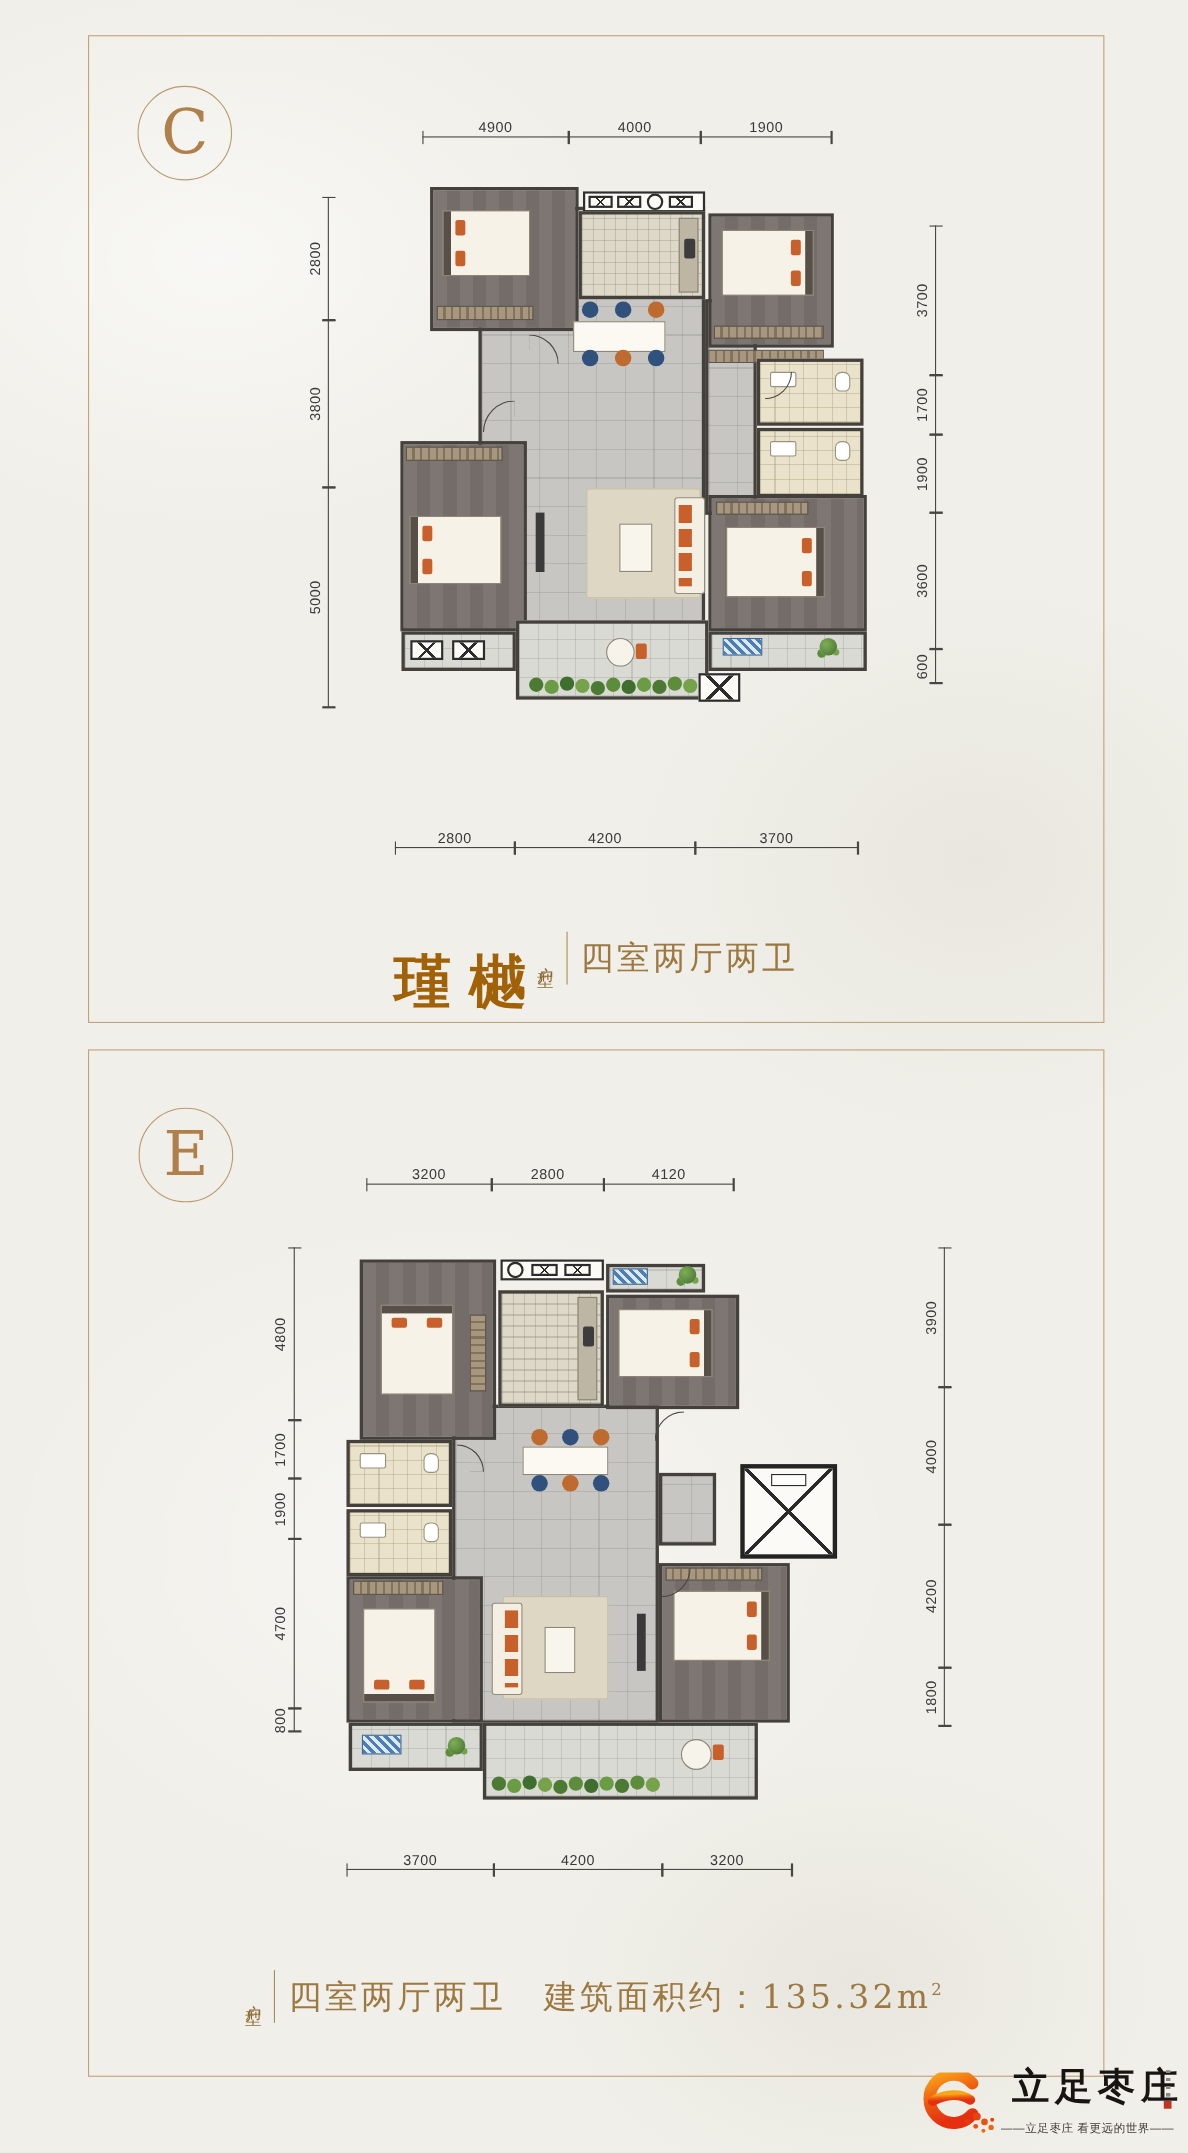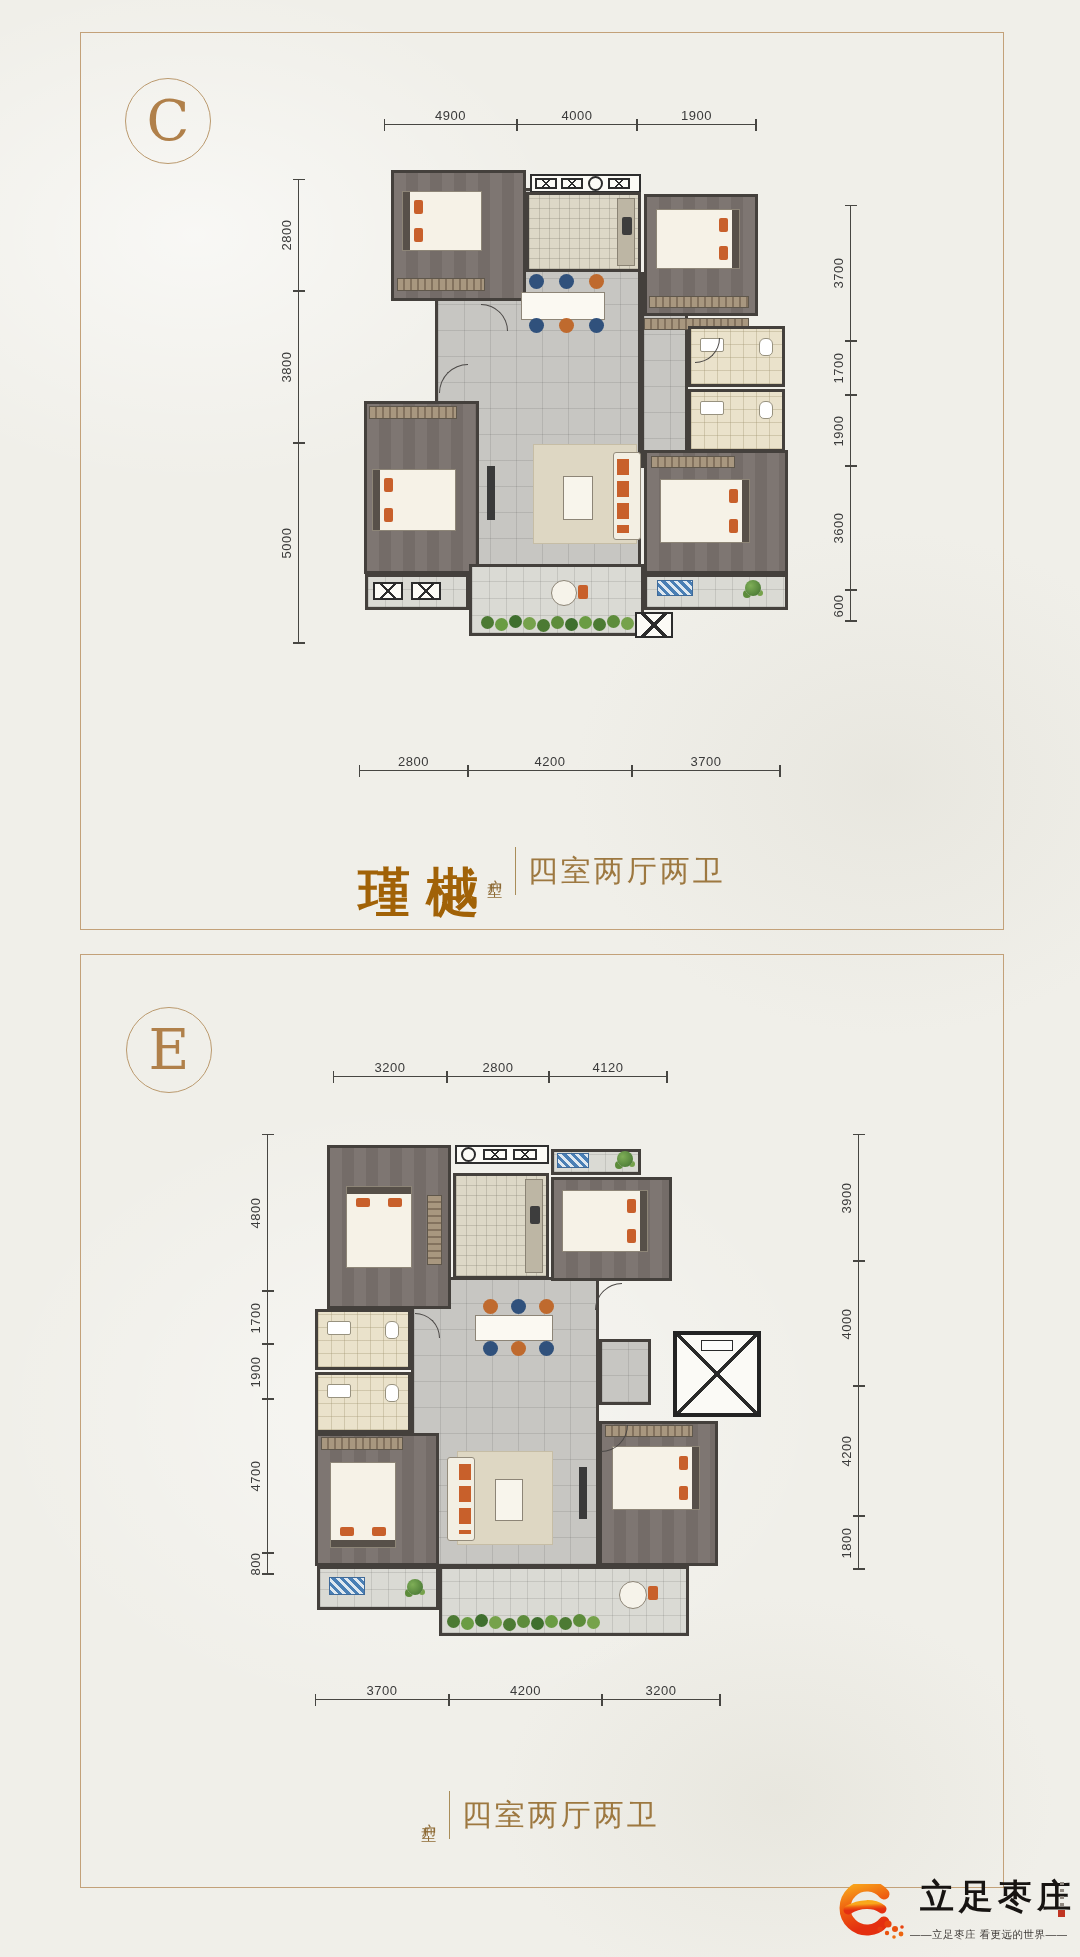--- a/index.html
+++ b/index.html
@@ -340,20 +340,21 @@
       <div class="plant" style="left:322px;top:18px"></div>
       <div class="arc" style="left:120px;top:180px;width:24px;height:24px;transform:rotate(90deg)"></div>
       <div class="arc" style="left:300px;top:150px;width:26px;height:26px"></div>
       <div class="arc" style="left:306px;top:292px;width:26px;height:26px;transform:rotate(180deg)"></div>
     </div>
 
     <div class="caption" style="top:822px">
       <span class="cap-suffix">户型</span>
       <span class="cap-bar"></span>
       <span class="cap-text">四室两厅两卫</span>
+      <span class="cap-text cap-area"><span>建筑面积约：</span><span>135.32</span><span>m</span><sup>2</sup></span>
     </div>
   </section>
 
   <div class="logo">
     <svg class="emark" width="74" height="58" viewBox="0 0 74 58">
       <defs>
         <linearGradient id="eg" x1="0" y1="0" x2="0.3" y2="1">
           <stop offset="0" stop-color="#f9a81b"></stop>
           <stop offset="0.5" stop-color="#ee5d10"></stop>
           <stop offset="1" stop-color="#e42f10"></stop>

